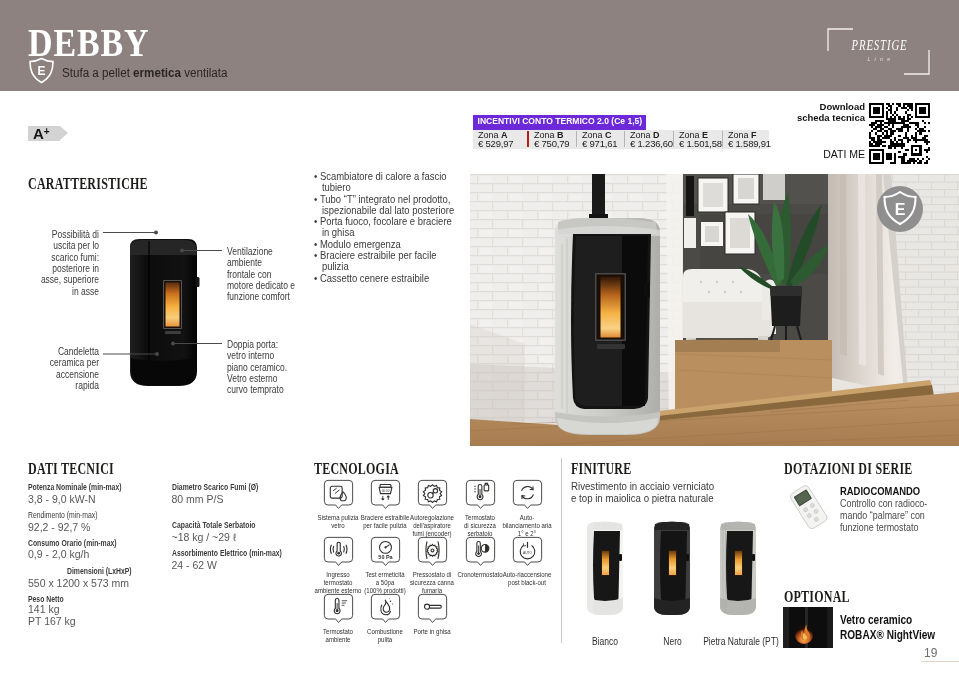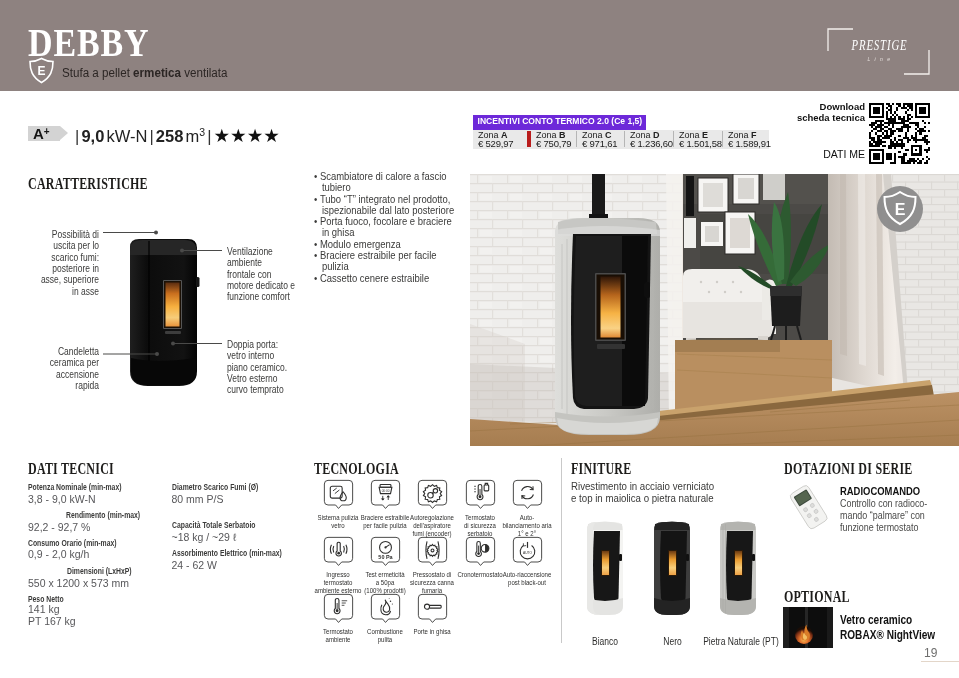--- a/index.html
+++ b/index.html
@@ -32,23 +32,20 @@
     <path d="M109 28 L109 52 L84 52" fill="none" stroke="#f3efec" stroke-width="1.3"></path>
     <text x="59.5" y="28.5" font-size="15" fill="#fff" text-anchor="middle" font-family="Liberation Serif" letter-spacing="1.2" transform="translate(59.5,0) scale(0.72,1) translate(-59.5,0)">PRESTIGE</text>
     <text x="59.5" y="39" font-size="5" fill="#e8e2de" text-anchor="middle" font-family="Liberation Sans" letter-spacing="1.5">L i n e</text>
   </svg>
 </div>
 
 <div class="abs" style="left:28px;top:126px;width:32px;height:15px;background:#d3d3d3;"></div>
 <div class="abs" style="left:60px;top:126px;width:0;height:0;border-top:7.5px solid transparent;border-bottom:7.5px solid transparent;border-left:8px solid #d3d3d3;"></div>
 <div class="abs" style="left:33px;top:125px;font-size:15px;font-weight:bold;color:#141414;">A<span style="font-size:10px;vertical-align:4px;">+</span></div>
 
-<div class="abs" style="left:75px;top:125px;font-size:16.5px;color:#222;white-space:nowrap;word-spacing:-2.5px;">
-  <span style="color:#333;">|</span> <b>9,0</b> kW-N <span style="color:#333;">|</span> <b>258</b> m<span style="font-size:10.5px;vertical-align:6px;">3</span> <span style="color:#333;">|</span> <span style="font-size:18.5px;color:#111;">★★★★</span>
-</div>
 
 <div class="abs serifh" style="left:28px;top:174.5px;">CARATTERISTICHE</div>
 
 <div class="abs body-cx-r" style="left:0px;top:229px;width:99px;text-align:right;font-size:10px;line-height:11.35px;color:#3a3a39;white-space:nowrap;">Possibilità di<br>uscita per lo<br>scarico fumi:<br>posteriore in<br>asse, superiore<br>in asse</div>
 
 <div class="abs body-cx-r" style="left:0px;top:346px;width:99px;text-align:right;font-size:10px;line-height:11.35px;color:#3a3a39;white-space:nowrap;">Candeletta<br>ceramica per<br>accensione<br>rapida</div>
 
 <div class="abs body-cx" style="left:227px;top:246px;width:110px;font-size:10px;line-height:11.35px;color:#3a3a39;white-space:nowrap;">Ventilazione<br>ambiente<br>frontale con<br>motore dedicato e<br>funzione comfort</div>
 
 <div class="abs body-cx" style="left:227px;top:339px;width:110px;font-size:10px;line-height:11.35px;color:#3a3a39;white-space:nowrap;">Doppia porta:<br>vetro interno<br>piano ceramico.<br>Vetro esterno<br>curvo temprato</div>
@@ -103,21 +100,21 @@
   <div>•&nbsp;Porta fuoco, focolare e braciere<br>&nbsp;&nbsp;&nbsp;in ghisa</div>
   <div>•&nbsp;Modulo emergenza</div>
   <div>•&nbsp;Braciere estraibile per facile<br>&nbsp;&nbsp;&nbsp;pulizia</div>
   <div>•&nbsp;Cassetto cenere estraibile</div>
 </div>
 
 <div class="abs" style="left:473px;top:115px;width:173px;height:28px;background:#6d28d9;color:#fff;font-size:9.5px;font-weight:bold;line-height:12.5px;white-space:nowrap;"><span style="display:inline-block;transform:scaleX(.9);transform-origin:0 50%;padding-left:5px;">INCENTIVI CONTO TERMICO 2.0 (Ce 1,5)</span></div>
 
 <div class="abs" style="left:473px;top:130px;width:296px;height:19px;background:#e9e9e9;white-space:nowrap;">
   <div style="position:absolute;left:5px;top:1px;font-size:9px;color:#222;line-height:8.5px;">Zona <b>A</b><br><span style="font-size:9.5px;letter-spacing:-0.2px;">€ 529,97</span></div>
-  <div style="position:absolute;left:54px;top:1px;font-size:9px;color:#222;line-height:8.5px;border-left:4px solid #b91c1c;padding-left:5px;height:16px;">Zona <b>B</b><br><span style="font-size:9.5px;letter-spacing:-0.2px;">€ 750,79</span></div>
+  <div style="position:absolute;left:54px;top:1px;font-size:9px;color:#222;line-height:8.5px;border-left:2px solid #b91c1c;padding-left:5px;height:16px;">Zona <b>B</b><br><span style="font-size:9.5px;letter-spacing:-0.2px;">€ 750,79</span></div>
   <div style="position:absolute;left:103px;top:1px;font-size:9px;color:#222;line-height:8.5px;border-left:1px solid #b5b5b5;padding-left:5px;height:16px;">Zona <b>C</b><br><span style="font-size:9.5px;letter-spacing:-0.2px;">€ 971,61</span></div>
   <div style="position:absolute;left:151px;top:1px;font-size:9px;color:#222;line-height:8.5px;border-left:1px solid #b5b5b5;padding-left:5px;height:16px;">Zona <b>D</b><br><span style="font-size:9.5px;letter-spacing:-0.2px;margin-top:20px;">€ 1.236,60</span></div>
   <div style="position:absolute;left:200px;top:1px;font-size:9px;color:#222;line-height:8.5px;border-left:1px solid #b5b5b5;padding-left:5px;height:16px;">Zona <b>E</b><br><span style="font-size:9.5px;letter-spacing:-0.2px;">€ 1.501,58</span></div>
   <div style="position:absolute;left:249px;top:1px;font-size:9px;color:#222;line-height:8.5px;border-left:1px solid #b5b5b5;padding-left:5px;height:16px;">Zona <b>F</b><br><span style="font-size:9.5px;letter-spacing:-0.2px;">€ 1.589,91</span></div>
 </div>
 
 <div class="abs" style="left:765px;top:101px;width:100px;text-align:right;font-size:9.5px;font-weight:bold;line-height:11px;color:#111;">Download<br>scheda tecnica</div>
 
 <div class="abs" style="left:765px;top:148px;width:100px;text-align:right;font-size:10.5px;color:#111;">DATI ME</div>
 
@@ -500,21 +497,21 @@
     <path d="M430 18 C424 22 418 23 414.5 23 C414.5 34 417 43 430 50 C443 43 445.5 34 445.5 23 C442 23 436 22 430 18 Z" fill="none" stroke="#fff" stroke-width="2"></path>
     <text x="430" y="41" font-size="16" font-weight="bold" fill="#fff" text-anchor="middle" font-family="Liberation Sans">E</text>
   </g>
 </svg>
 
 <div class="abs serifh" style="left:28px;top:460px;">DATI TECNICI</div>
 
 <div class="abs" style="left:28px;top:0;width:160px;color:#3a3a39;">
   <div class="abs" style="top:480.5px;font-size:9.5px;font-weight:bold;white-space:nowrap;"><span class="cond">Potenza Nominale (min-max)</span></div>
   <div class="abs" style="top:492.5px;font-size:10.5px;color:#57575a;white-space:nowrap;">3,8 - 9,0 kW-N</div>
-  <div class="abs" style="top:508.5px;font-size:9.5px;font-weight:bold;white-space:nowrap;margin-left:38px;"><span class="cond">Rendimento (min-max)</span></div>
+  <div class="abs" style="top:508.5px;font-size:9.5px;font-weight:normal;white-space:nowrap;"><span class="cond">Rendimento (min-max)</span></div>
   <div class="abs" style="top:520.5px;font-size:10.5px;color:#57575a;white-space:nowrap;">92,2 - 92,7 %</div>
   <div class="abs" style="top:536.5px;font-size:9.5px;font-weight:bold;white-space:nowrap;"><span class="cond">Consumo Orario (min-max)</span></div>
   <div class="abs" style="top:548px;font-size:10.5px;color:#57575a;white-space:nowrap;">0,9 - 2,0 kg/h</div>
   <div class="abs" style="top:565px;font-size:9.5px;font-weight:bold;white-space:nowrap;padding-left:39px;"><span class="cond">Dimensioni (LxHxP)</span></div>
   <div class="abs" style="top:576.5px;font-size:10.5px;color:#57575a;white-space:nowrap;">550 x 1200 x 573 mm</div>
   <div class="abs" style="top:593px;font-size:9.5px;font-weight:bold;white-space:nowrap;"><span class="cond">Peso Netto</span></div>
   <div class="abs" style="top:604px;font-size:10.5px;line-height:11.5px;color:#57575a;white-space:nowrap;">141 kg<br>PT 167 kg</div>
 </div>
 
 <div class="abs" style="left:171.5px;top:0;width:160px;color:#3a3a39;">

